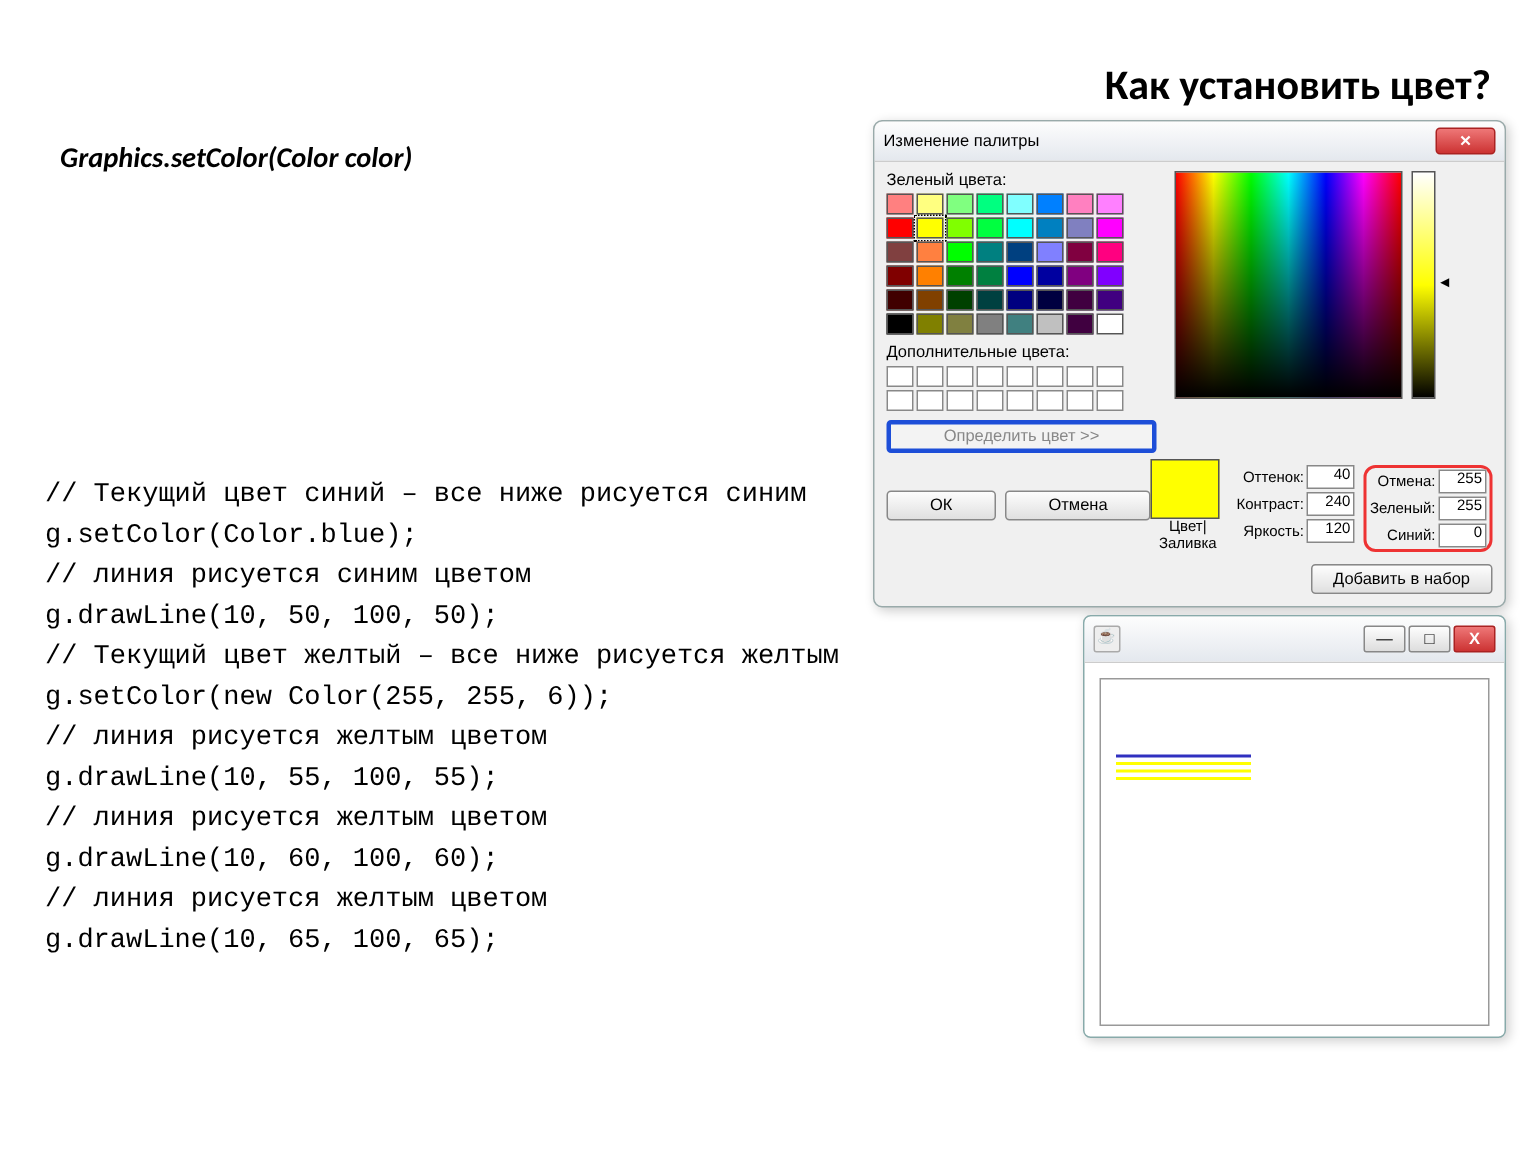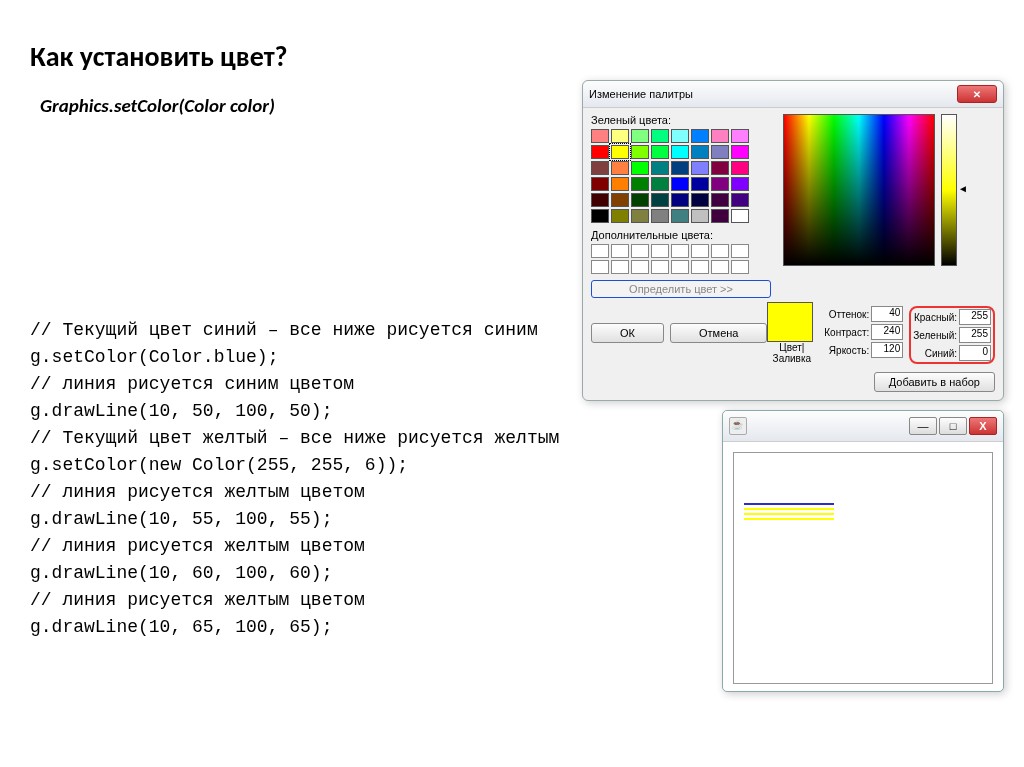--- a/index.html
+++ b/index.html
@@ -6,21 +6,21 @@
     font-family: Calibri, Arial, sans-serif;
     margin: 0;
     padding: 20px 30px;
     background: #fff;
     position: relative;
     width: 1024px;
     height: 767px;
     box-sizing: border-box;
   }
   .title {
-    text-align: left;
+    text-align: right;
     font-size: 28px;
     font-weight: bold;
     margin-bottom: 20px;
   }
   .method-sig {
     font-style: italic;
     font-weight: bold;
     font-size: 19px;
     margin-left: 10px;
     margin-bottom: 200px;
@@ -84,21 +84,21 @@
     grid-template-columns: repeat(8, 18px);
     gap:2px;
     margin-bottom:6px;
   }
   .custom-palette .sw { background:#fff; border:1px solid #888; }
   .cd-define-btn {
     font-size:11px;
     padding:2px 6px;
     width:100%;
     background:#f3f3f3;
-    border:1px solid #1d4ed8;
+    border:3px solid #1d4ed8;
     border-radius:3px;
     color:#888;
   }
   .cd-right { display:flex; gap:6px; }
   .gradient {
     width:150px;height:150px;
     background:
       linear-gradient(to bottom, rgba(0,0,0,0), #000),
       linear-gradient(to right, red, yellow, lime, cyan, blue, magenta, red);
     border:1px solid #555;
@@ -300,21 +300,21 @@
               <span>Контраст:</span>
               <span class="num-in">240</span>
             </div>
           <div class="row">
               <span>Яркость:</span>
               <span class="num-in">120</span>
             </div>
         </div>
         <div class="num-col rgb-highlight">
           <div class="row">
-              <span>Красный:</span>
+              <span>Отмена:</span>
               <span class="num-in">255</span>
             </div>
           <div class="row">
               <span>Зеленый:</span>
               <span class="num-in">255</span>
             </div>
           <div class="row">
               <span>Синий:</span>
               <span class="num-in">0</span>
             </div>

